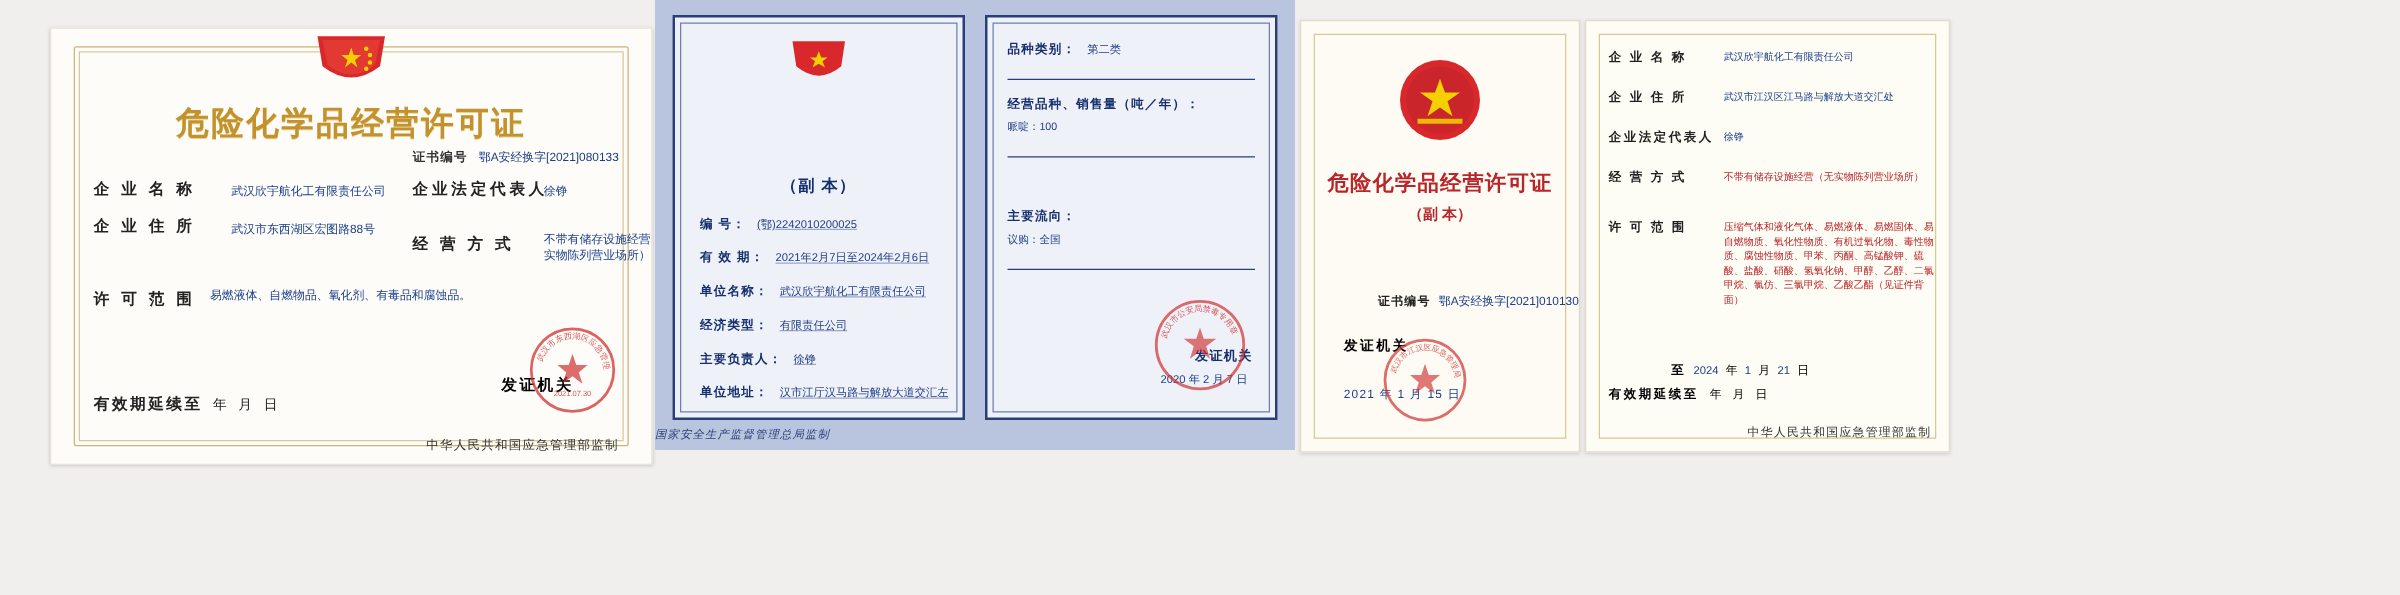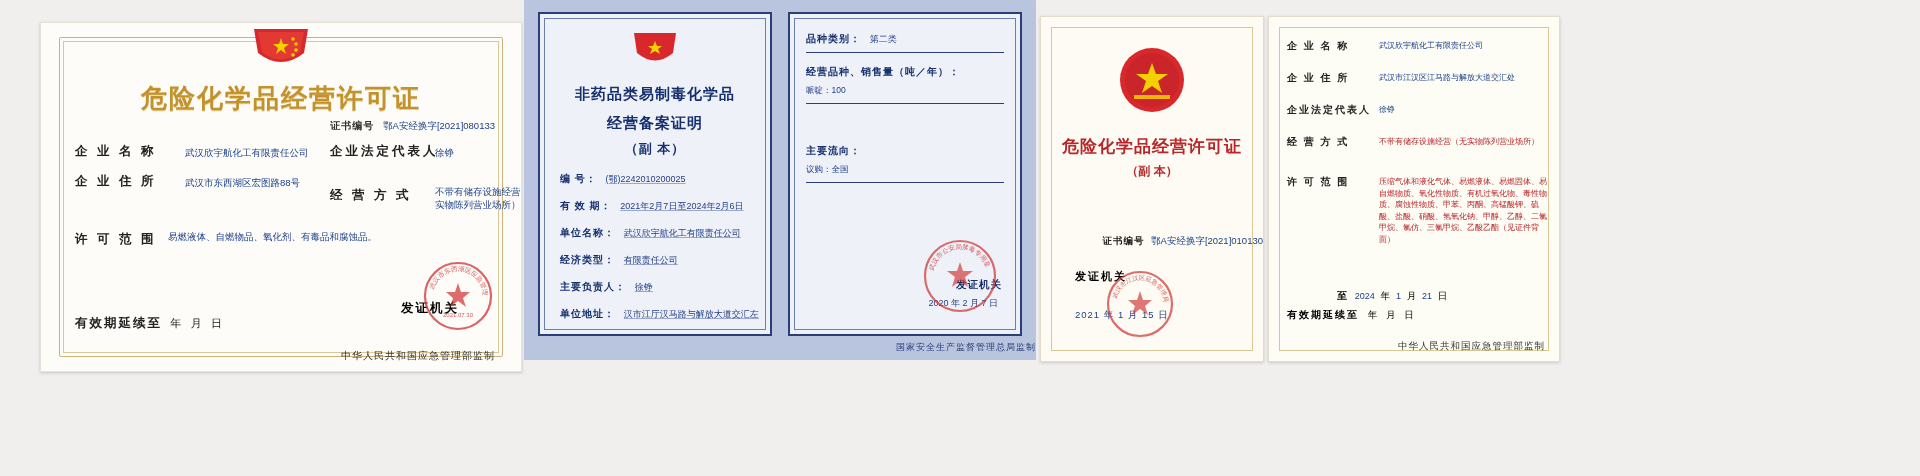--- a/index.html
+++ b/index.html
@@ -89,27 +89,27 @@
   }
   .c2-sub{
     position:absolute;left:0;right:0;top:126px;text-align:center;
     font-size:13px;font-weight:bold;color:#16306e;letter-spacing:1px;
   }
   .c2-fields{position:absolute;left:20px;right:16px;top:158px;font-size:10px;color:#16306e;}
   .c2-f{margin-bottom:13px;white-space:nowrap;}
   .c2-f .k{font-weight:bold;letter-spacing:1px;}
   .c2-f .v{color:#24408a;margin-left:6px;font-size:9px;text-decoration:underline;text-decoration-color:#9aa8cc;}
   .c2-rlines{position:absolute;left:16px;right:16px;top:18px;}
-  .c2-r{font-size:10px;color:#16306e;padding-bottom:6px;border-bottom:1px solid #2a3f7a;margin-bottom:12px;white-space:nowrap;}
+  .c2-r{font-size:10px;color:#16306e;padding-bottom:17px;border-bottom:1px solid #2a3f7a;margin-bottom:12px;white-space:nowrap;}
   .c2-r .k{font-weight:bold;letter-spacing:1px;}
   .c2-r .v{color:#24408a;margin-left:6px;font-size:9px;}
   .c2-sm{font-size:8.5px;color:#24408a;margin-top:6px;}
   .c2-issuer{position:absolute;right:18px;bottom:42px;font-size:10.5px;font-weight:bold;color:#16306e;letter-spacing:1px;}
   .c2-date{position:absolute;right:22px;bottom:24px;font-size:9px;color:#24408a;}
-  .c2-foot{position:absolute;left:0;right:0;bottom:6px;text-align:right;font-size:9px;color:#2a3f7a;letter-spacing:1px;}
+  .c2-foot{position:absolute;left:0;right:0;bottom:6px;text-align:left;font-size:9px;color:#2a3f7a;letter-spacing:1px;font-style:italic;}
   .stamp2{position:absolute;right:20px;bottom:18px;width:80px;height:80px;}
 
   
   .cert3{
     position:absolute;left:1040px;top:16px;width:222px;height:344px;
     background:#fdfbf3;border:1px solid #e3dccb;
     box-shadow:0 1px 3px rgba(0,0,0,.15);
   }
   .cert3 .inner{position:absolute;left:10px;top:10px;right:10px;bottom:10px;border:1px solid #d9c894;}
   .emblem3{position:absolute;left:50%;top:28px;transform:translateX(-50%);width:70px;height:70px;}
@@ -216,24 +216,20 @@
 
     <div class="c1-foot">中华人民共和国应急管理部监制</div>
   </div>
 
   <div class="cert2">
     <div class="c2-panelL">
       <svg class="emblem2" viewBox="0 0 52 38">
         <path d="M26 1 L47 1 L44 21 Q26 36 8 21 L5 1 Z" fill="#d8282c"></path>
         <polygon points="26,9 28,14 33,14 29,17 31,22 26,19 21,22 23,17 19,14 24,14" fill="#f5d000"></polygon>
       </svg>
-      <div class="c2-title">
-        <div>非药品类易制毒化学品</div>
-        <div>经营备案证明</div>
-      </div>
       <div class="c2-sub">（副 本）</div>
       <div class="c2-fields">
         <div class="c2-f">
           <span class="k">编  号：</span>
           <span class="v">(鄂)2242010200025</span>
         </div>
         <div class="c2-f">
           <span class="k">有 效 期：</span>
           <span class="v">2021年2月7日至2024年2月6日</span>
         </div>

